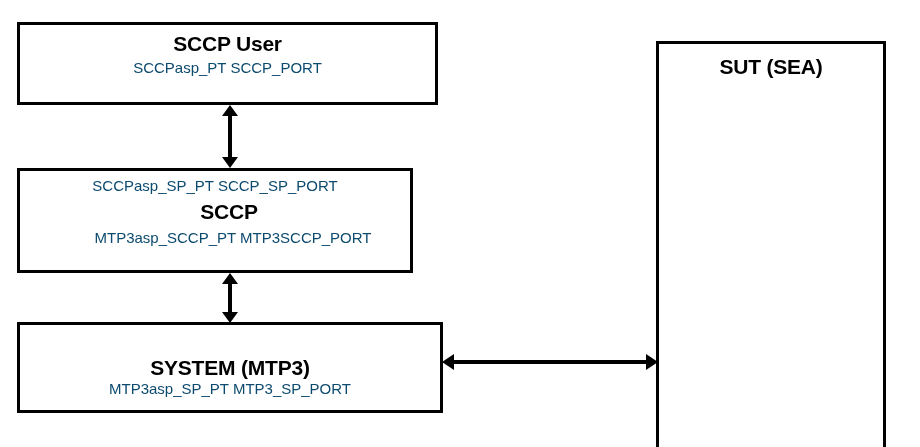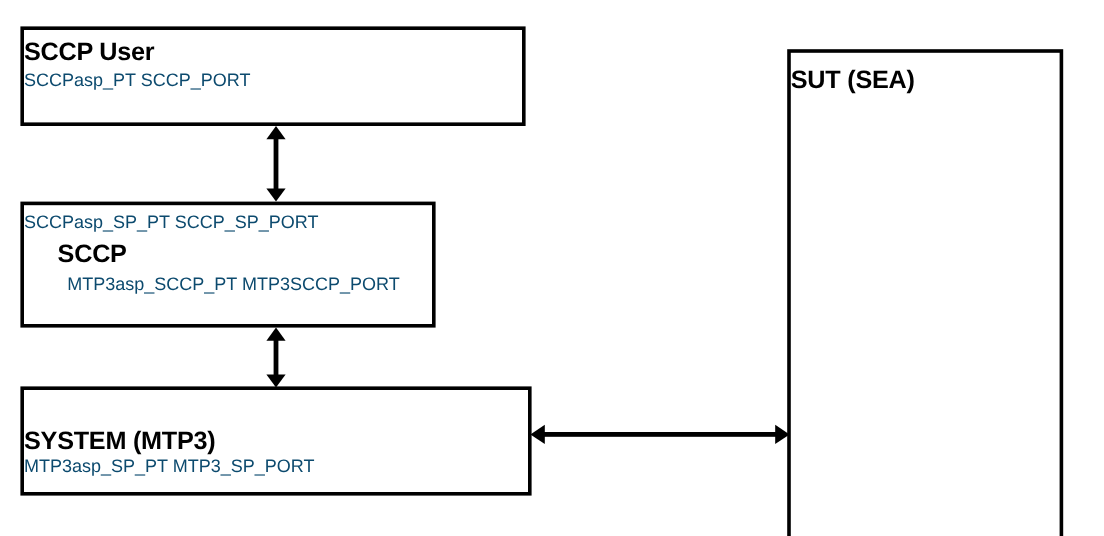--- a/index.html
+++ b/index.html
@@ -18,41 +18,41 @@
   .box {
     position: absolute;
     box-sizing: border-box;
     border: 3px solid #000000;
     background: #ffffff;
   }
   .box-inner {
     position: absolute;
     left: 0;
     right: 0;
-    text-align: left;
+    text-align: center;
   }
   .title {
     font-weight: bold;
     font-size: 21px;
     color: #000000;
     line-height: 1.05;
     letter-spacing: -0.2px;
     white-space: nowrap;
   }
   .ports {
     font-weight: normal;
     font-size: 15px;
     color: #0c4a6e;
     line-height: 1.05;
     white-space: nowrap;
   }
 
   
   #box-sccp-user { left: 17px;  top: 22px;  width: 421px; height: 83px; }
-  #box-sccp      { left: 17px;  top: 168px; width: 346px; height: 105px; }
+  #box-sccp      { left: 17px;  top: 168px; width: 396px; height: 105px; }
   #box-system    { left: 17px;  top: 322px; width: 426px; height: 91px; }
   #box-sut       { left: 656px; top: 41px;  width: 230px; height: 447px; }
 
   
   .varrow {
     position: absolute;
     width: 16px;
   }
   .varrow .shaft {
     position: absolute;

